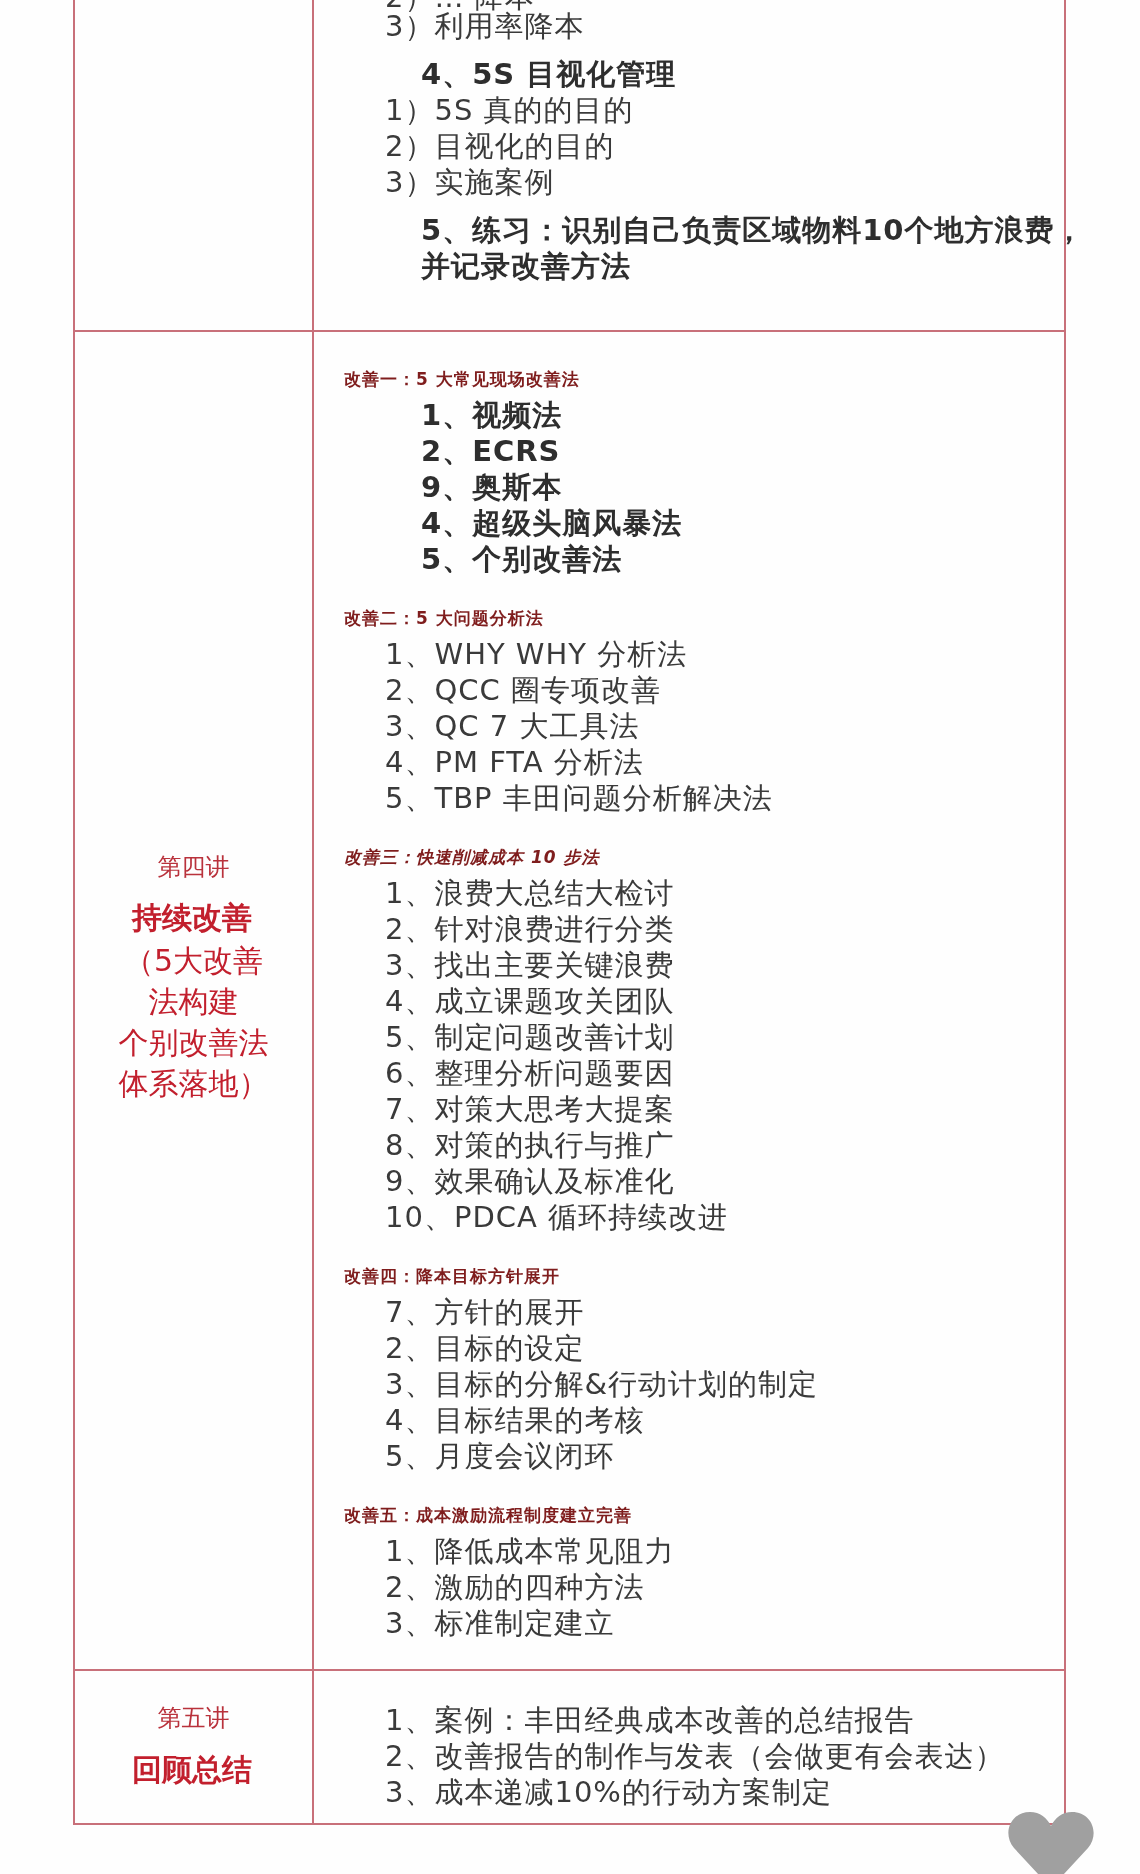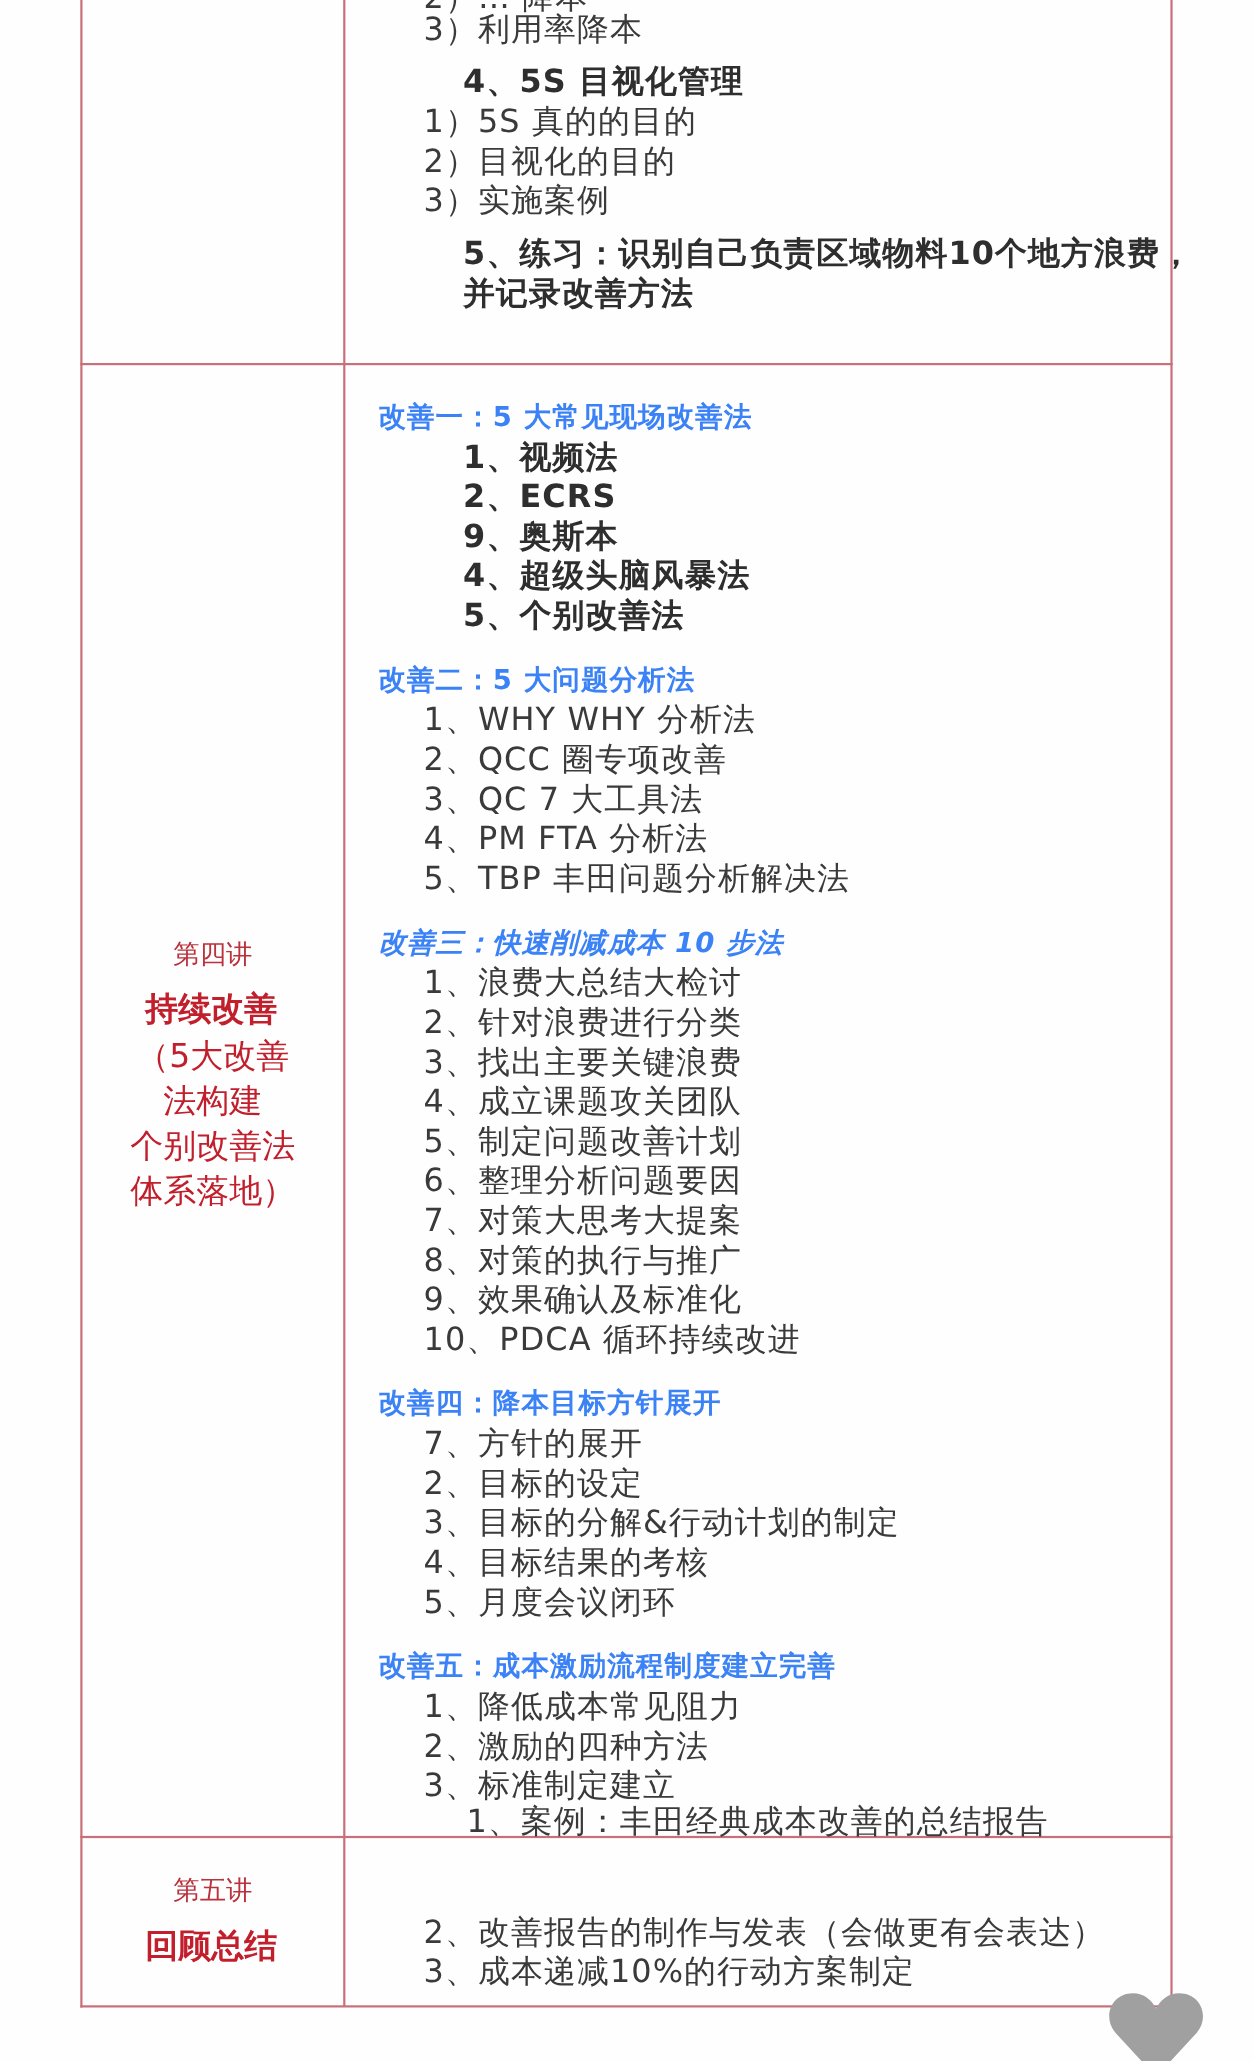--- a/index.html
+++ b/index.html
@@ -14,21 +14,21 @@
     border-left: 2px solid #c8707a; border-right: 2px solid #c8707a; border-bottom: 2px solid #c8707a;
     box-sizing: border-box;
   }
   .vline { position: absolute; left: 312px; top: -10px; width: 2px; height: 1834px; background: #c8707a; }
   .hline { position: absolute; left: 73px; width: 993px; height: 2px; background: #c8707a; }
   .line {
     position: absolute; font-size: 29px; line-height: 30px; white-space: nowrap;
     color: #3a3a3a; letter-spacing: 1px;
   }
   .bold { font-weight: bold; color: #2e2e2e; margin-left: 36px; }
-  .red-title { color: #3b82f6; font-weight: bold; font-size: 25px; }
+  .red-title { color: #7f1d1d; font-weight: bold; font-size: 17px; }
   .lecture-num {
     position: absolute; width: 239px; left: 74px; text-align: center;
     color: #b9323c; font-size: 24px; line-height: 30px;
   }
   .lecture-title {
     position: absolute; width: 236px; left: 74px; text-align: center;
     color: #c21f2d; font-size: 30px; line-height: 42px; font-weight: bold;
   }
   .lecture-sub {
     position: absolute; width: 239px; left: 74px; text-align: center;
@@ -93,21 +93,21 @@
 <div class="line" style="left:385px; top:1405px;">4、目标结果的考核</div>
 <div class="line" style="left:385px; top:1441px;">5、月度会议闭环</div>
 
 <div class="line red-title" style="left:344px; top:1500px;">改善五：成本激励流程制度建立完善</div>
 <div class="line" style="left:385px; top:1536px;">1、降低成本常见阻力</div>
 <div class="line" style="left:385px; top:1572px;">2、激励的四种方法</div>
 <div class="line" style="left:385px; top:1608px;">3、标准制定建立</div>
 
 <div class="lecture-num" style="top:1703px;">第五讲</div>
 <div class="lecture-title" style="top:1749px;">回顾总结</div>
-<div class="line" style="left:385px; top:1640px;margin-left:39px;">1、案例：丰田经典成本改善的总结报告</div>
+<div class="line" style="left:385px; top:1705px;">1、案例：丰田经典成本改善的总结报告</div>
 <div class="line" style="left:385px; top:1741px;">2、改善报告的制作与发表（会做更有会表达）</div>
 <div class="line" style="left:385px; top:1777px;">3、成本递减10%的行动方案制定</div>
 
 <div class="heart">
   <svg width="90" height="80" viewBox="0 0 90 80">
     <path d="M45 78 L8 38 C-4 24 4 2 24 2 C34 2 41 8 45 16 C49 8 56 2 66 2 C86 2 94 24 82 38 Z" fill="#a0a0a0"></path>
   </svg>
 </div>
 
 </body></html>

